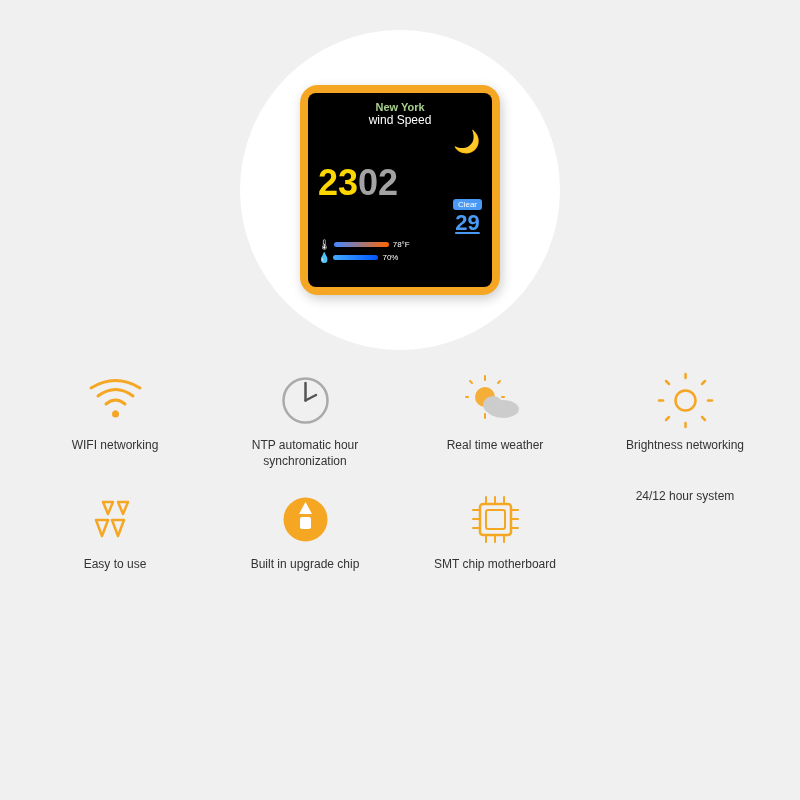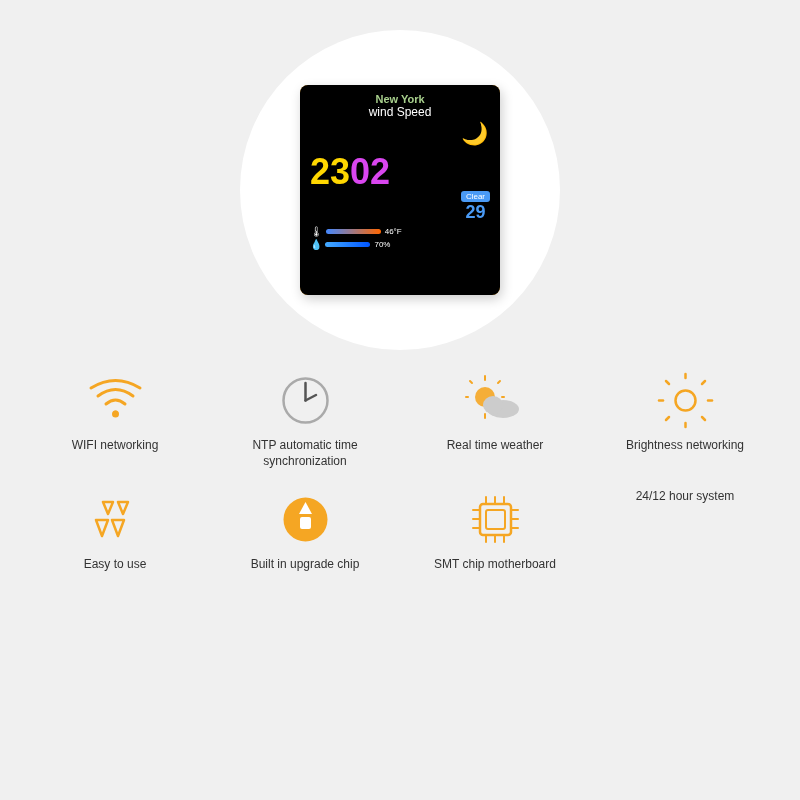--- a/index.html
+++ b/index.html
@@ -32,21 +32,22 @@
       display: flex;
       justify-content: center;
       align-items: center;
     }
 
     
     .device {
       width: 200px;
       height: 210px;
       background: #f5a623;
-      border-radius: 8px;
+      border-radius: 18px;
+      padding: 8px;
       box-shadow: 2px 4px 12px rgba(0,0,0,0.2);
     }
 
     .device-screen {
       width: 100%;
       height: 100%;
       background: #000;
       border-radius: 8px;
       padding: 8px 10px;
       color: white;
@@ -90,22 +91,23 @@
       background: #4a9af5;
       color: white;
       font-size: 8px;
       padding: 1px 5px;
       border-radius: 3px;
       margin-top: 44px;
     }
 
     .screen-temp-num {
       color: #4a9af5;
-      font-size: 18px;
+      font-size: 22px;
       font-weight: bold;
+      text-decoration: underline;
     }
 
     .screen-moon {
       font-size: 22px;
     }
 
     .screen-date {
       color: white;
       font-size: 9px;
       margin-top: 2px;
@@ -180,35 +182,35 @@
 <body>
 
 <div class="top-section">
   <div class="circle-bg">
     <div class="device">
       <div class="device-screen">
         <div class="screen-city">New York</div>
         <div class="screen-wind">wind Speed</div>
         <div class="screen-row2">
           <div class="screen-time">
-            <span style="color:#ffd700">23</span><span style="color:#d946ef">02</span>
+            <span style="color:#ffd700">23</span><span style="color:#a3a3a3">02</span>
           </div>
           <div class="screen-weather-box">
             <div style="display:flex;align-items:center;gap:4px">
               <span class="screen-moon">🌙</span>
             </div>
             <div class="screen-clear">Clear</div>
             <div class="screen-temp-num">29</div>
           </div>
         </div>
         <div class="screen-bars">
           <div class="screen-bar-row">
             <span class="bar-icon">🌡</span>
             <div class="bar-fill bar-temp-fill"></div>
-            <span>46°F</span>
+            <span>78°F</span>
           </div>
           <div class="screen-bar-row">
             <span class="bar-icon">💧</span>
             <div class="bar-fill bar-hum-fill"></div>
             <span>70%</span>
           </div>
         </div>
       </div>
     </div>
   </div>
@@ -232,21 +234,21 @@
 
 
     <div class="feature-item">
       <div class="feature-icon">
         <svg width="55" height="55" viewBox="0 0 55 55">
           <circle cx="27.5" cy="27.5" r="22" fill="none" stroke="#aaa" stroke-width="2.5"></circle>
           <line x1="27.5" y1="10" x2="27.5" y2="27.5" stroke="#555" stroke-width="2.5" stroke-linecap="round"></line>
           <line x1="27.5" y1="27.5" x2="38" y2="22" stroke="#555" stroke-width="2.5" stroke-linecap="round"></line>
         </svg>
       </div>
-      <div class="feature-label">NTP automatic time synchronization</div>
+      <div class="feature-label">NTP automatic hour synchronization</div>
     </div>
 
     <div class="feature-item">
       <div class="feature-icon">
         <svg width="60" height="50" viewBox="0 0 60 50">
           <circle cx="20" cy="22" r="10" fill="#f5a623" opacity="0.9"></circle>
           <line x1="20" y1="5" x2="20" y2="1" stroke="#f5a623" stroke-width="2" stroke-linecap="round"></line>
           <line x1="20" y1="39" x2="20" y2="43" stroke="#f5a623" stroke-width="2" stroke-linecap="round"></line>
           <line x1="3" y1="22" x2="1" y2="22" stroke="#f5a623" stroke-width="2" stroke-linecap="round"></line>
           <line x1="37" y1="22" x2="39" y2="22" stroke="#f5a623" stroke-width="2" stroke-linecap="round"></line>

